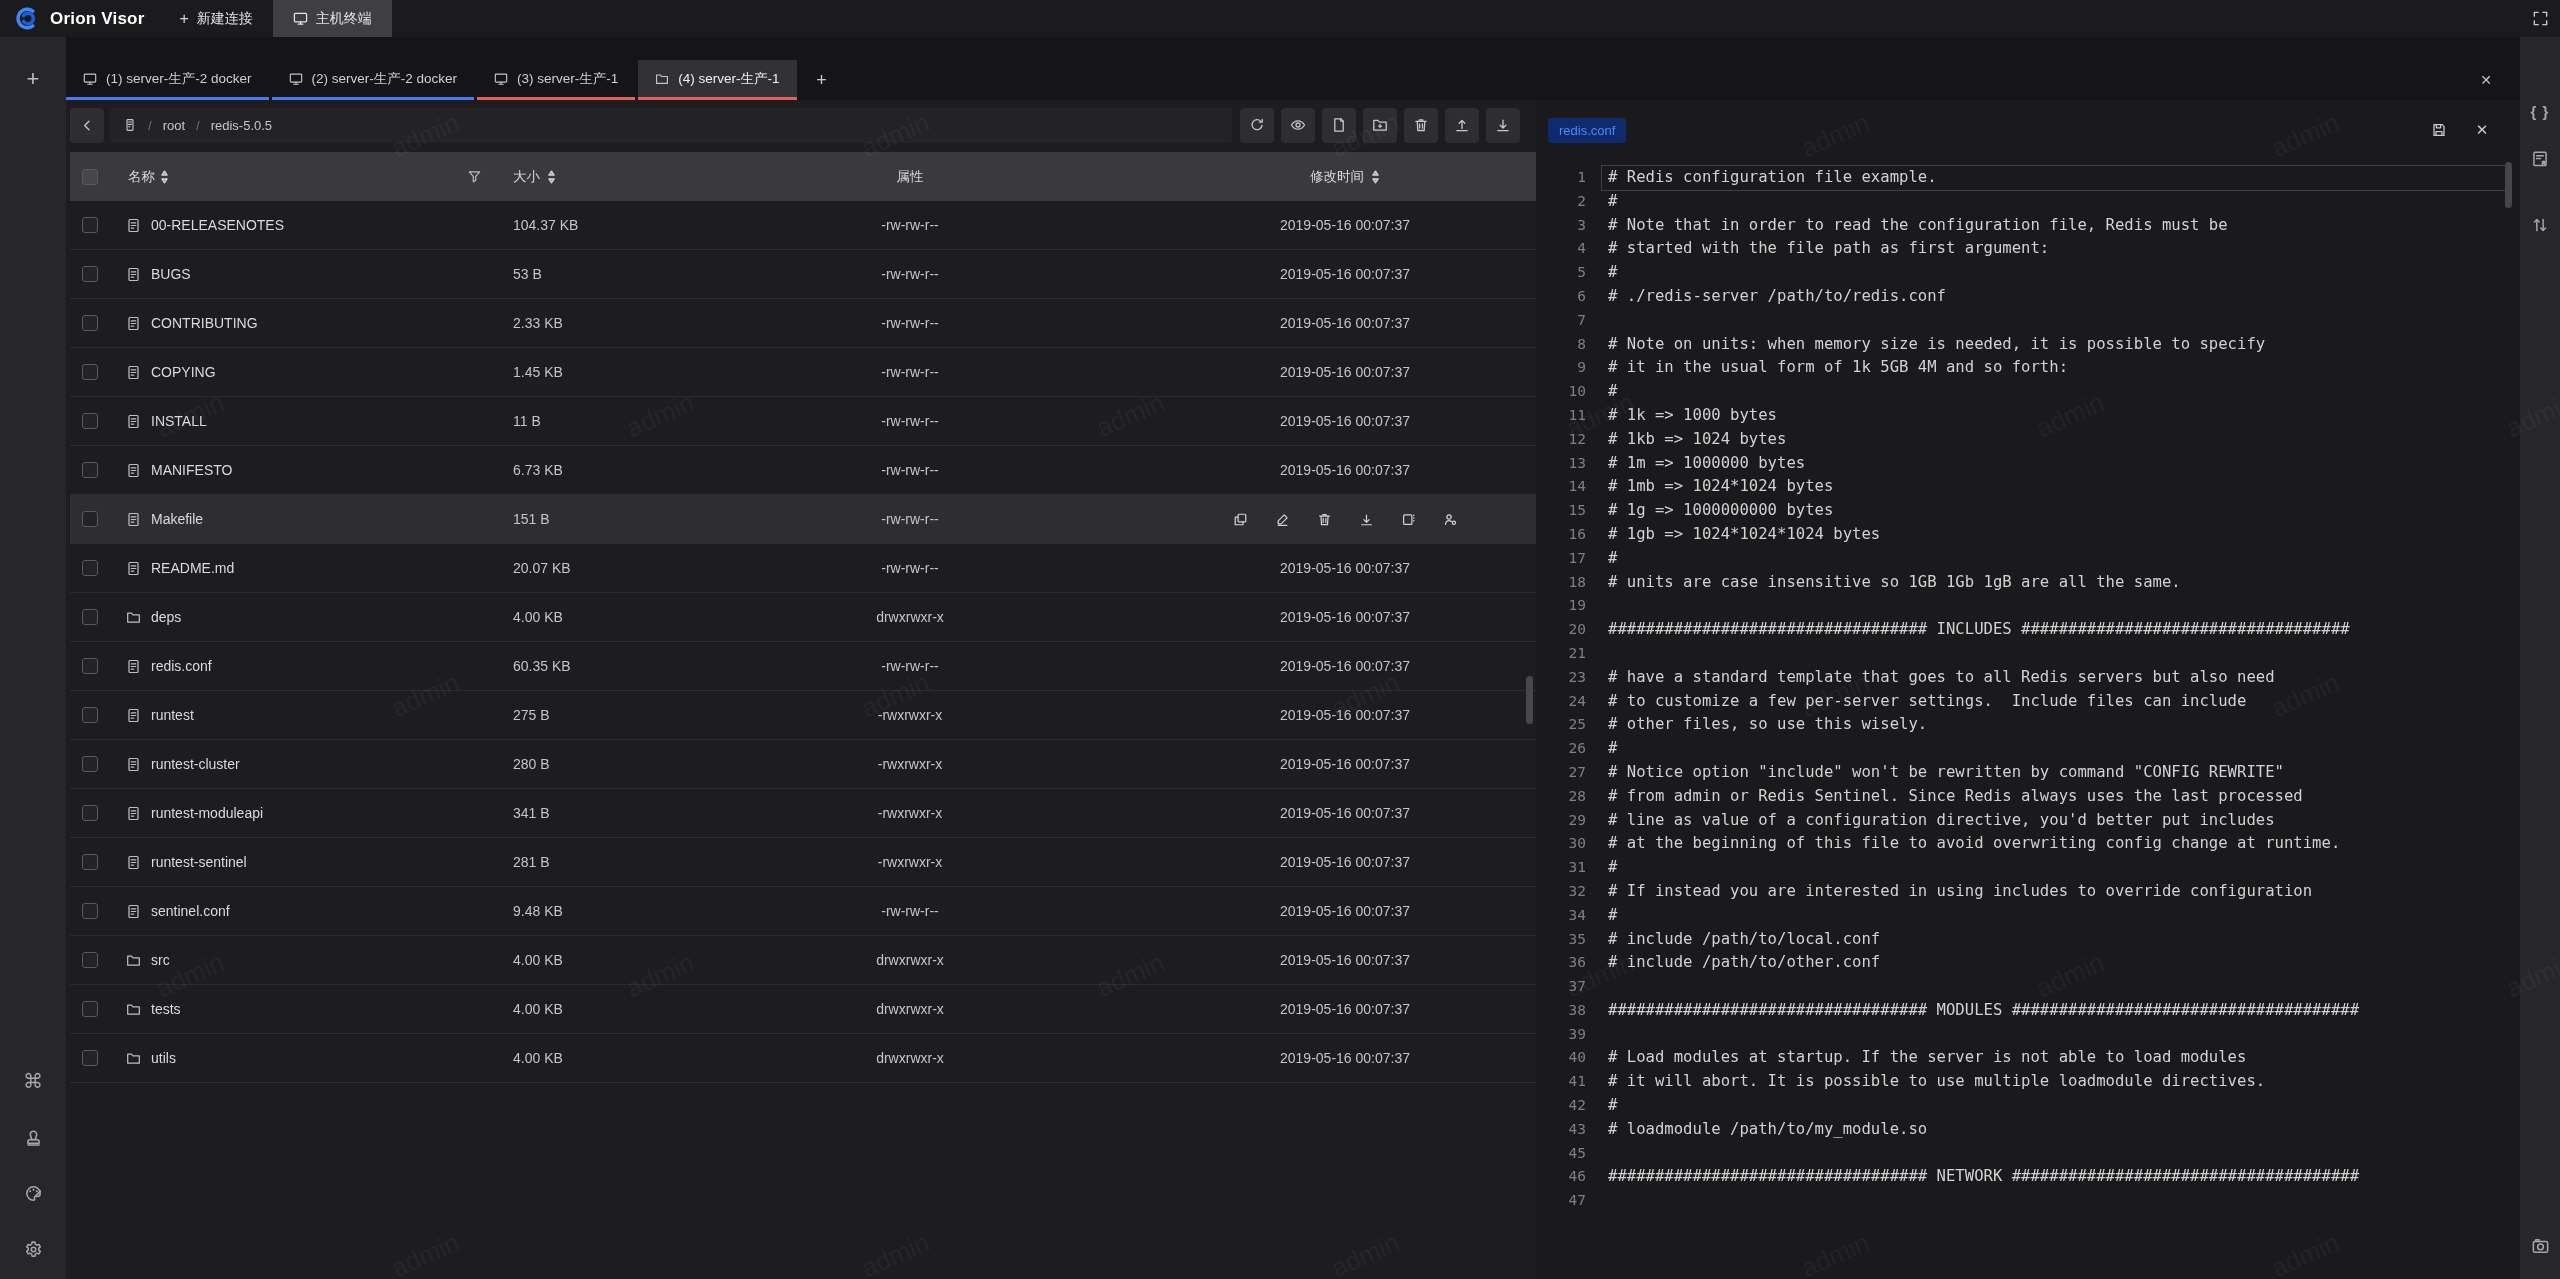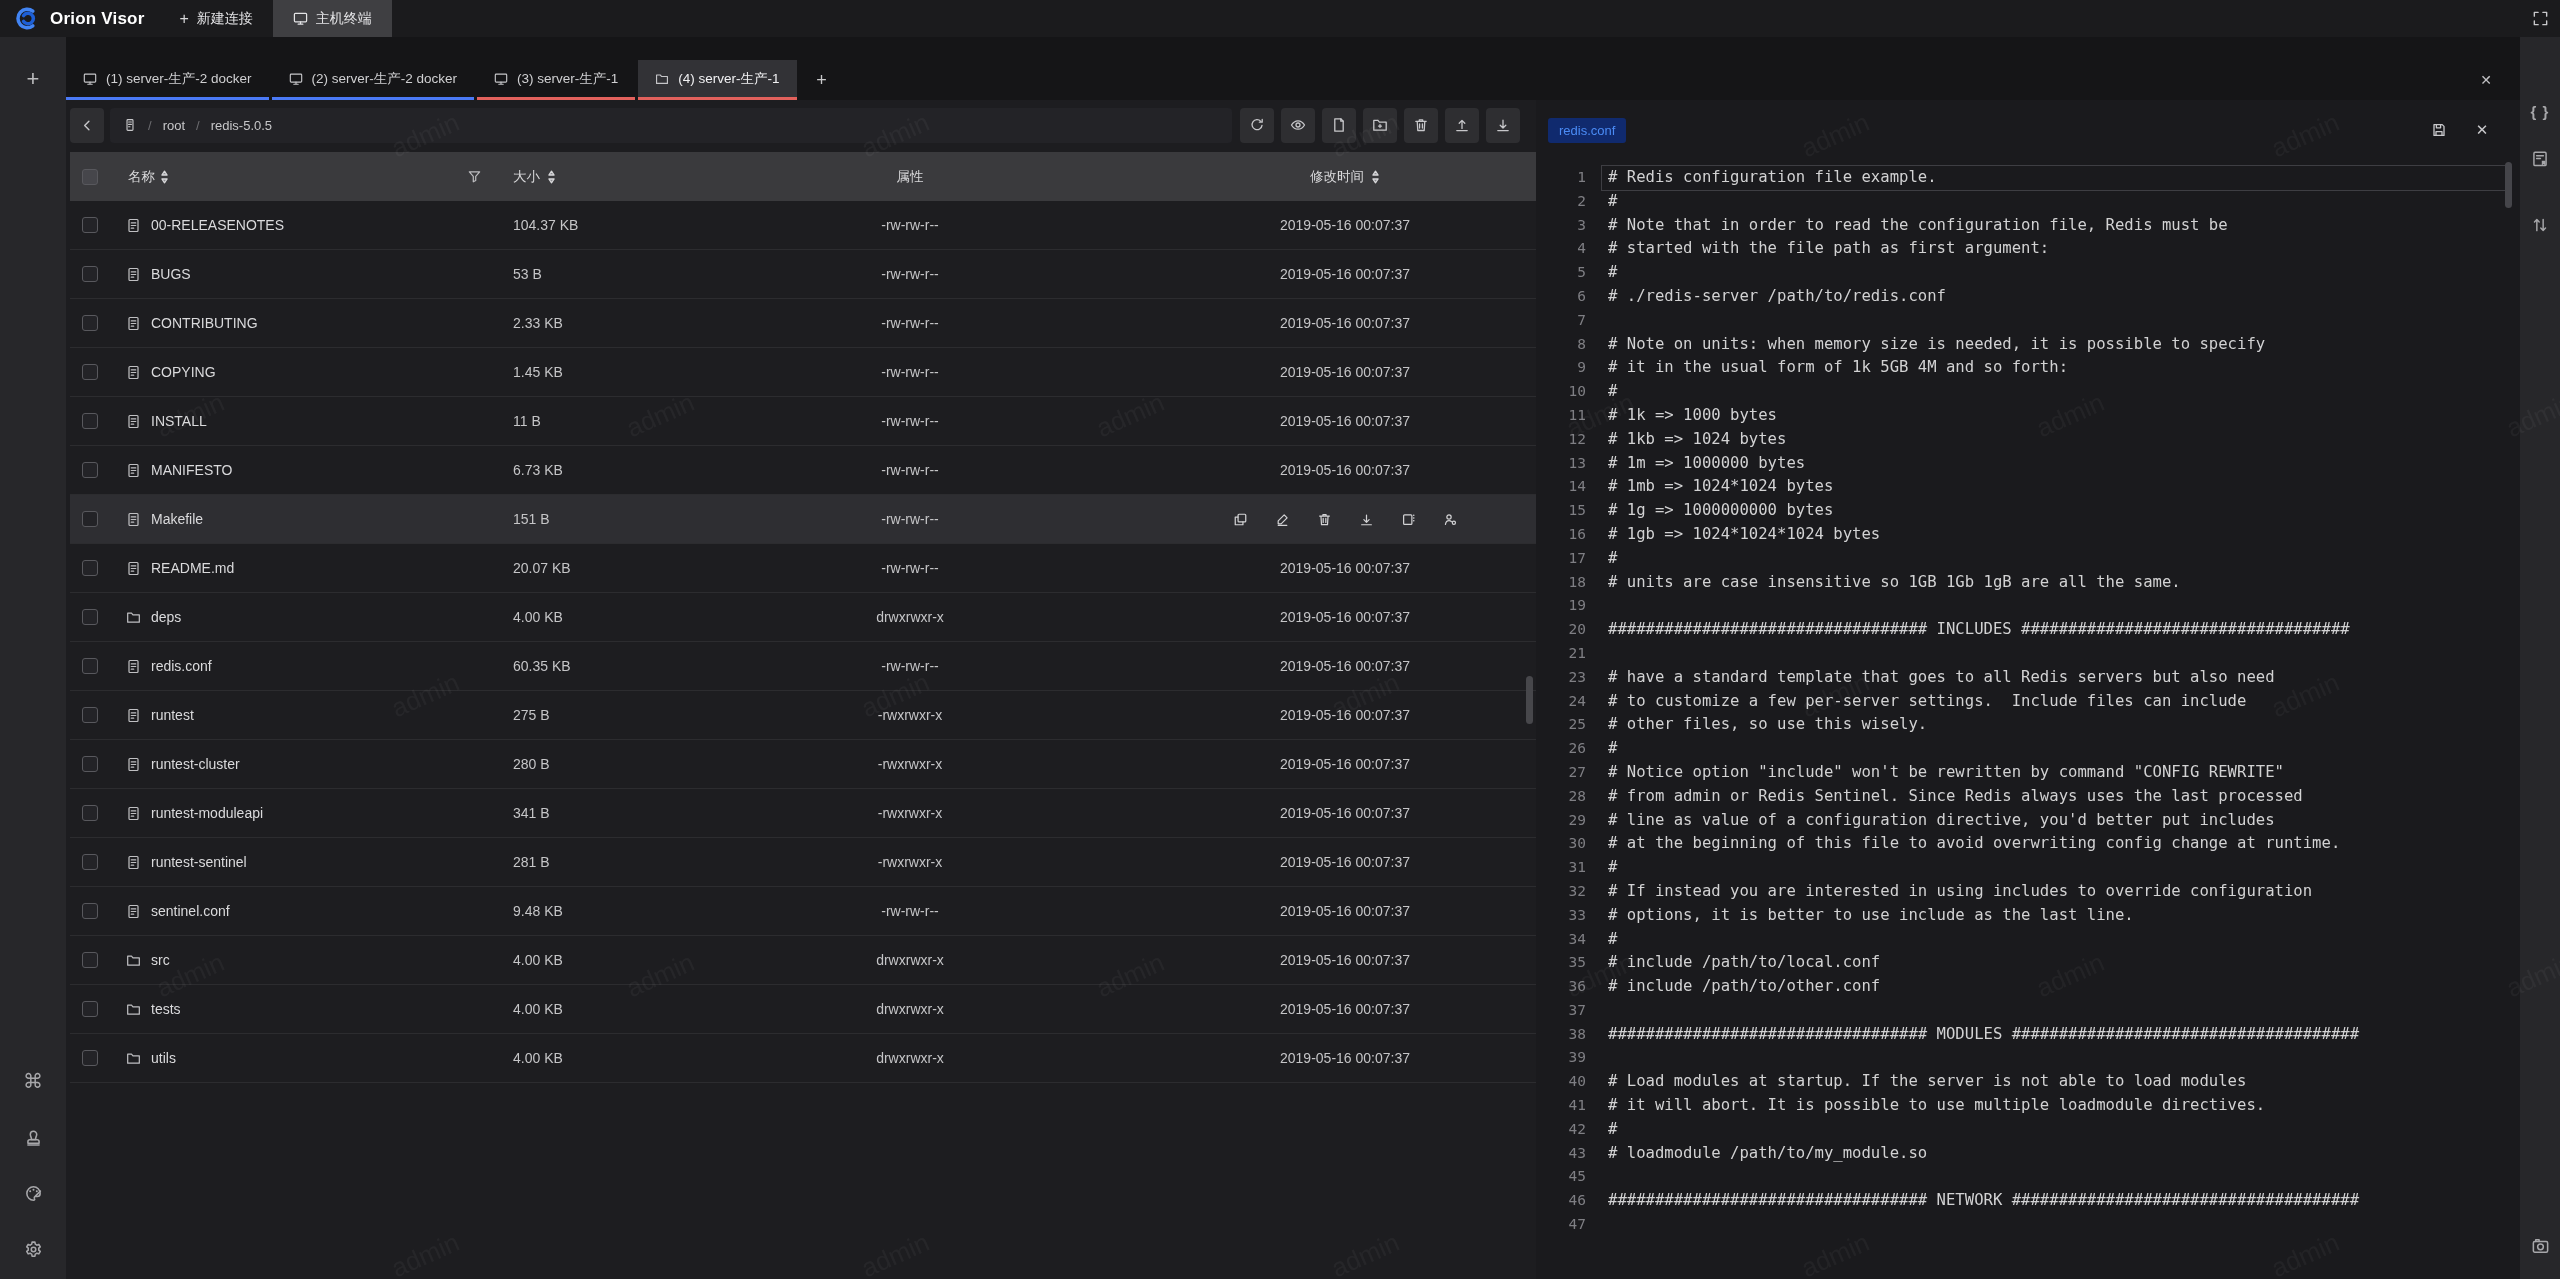--- a/index.html
+++ b/index.html
@@ -896,24 +896,20 @@
   <div class="cline">
     <span class="lnum">31</span>
     <span class="ltext">#</span>
   </div>
 
   <div class="cline">
     <span class="lnum">32</span>
     <span class="ltext"># If instead you are interested in using includes to override configuration</span>
   </div>
 
-  <div class="cline">
-    <span class="lnum">33</span>
-    <span class="ltext"># options, it is better to use include as the last line.</span>
-  </div>
 
   <div class="cline">
     <span class="lnum">34</span>
     <span class="ltext">#</span>
   </div>
 
   <div class="cline">
     <span class="lnum">35</span>
     <span class="ltext"># include /path/to/local.conf</span>
   </div>

